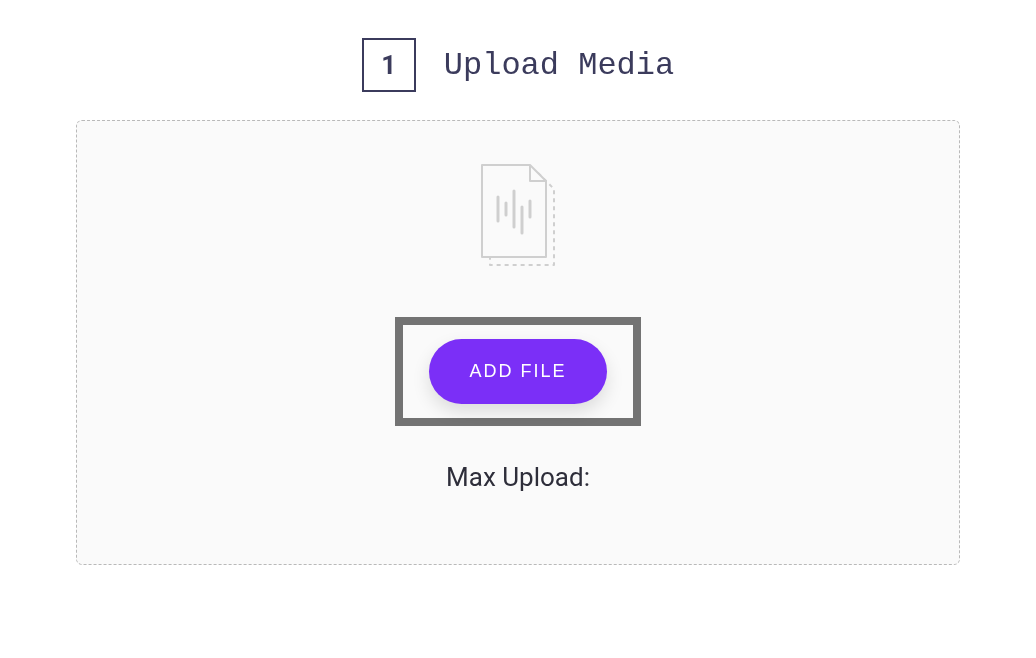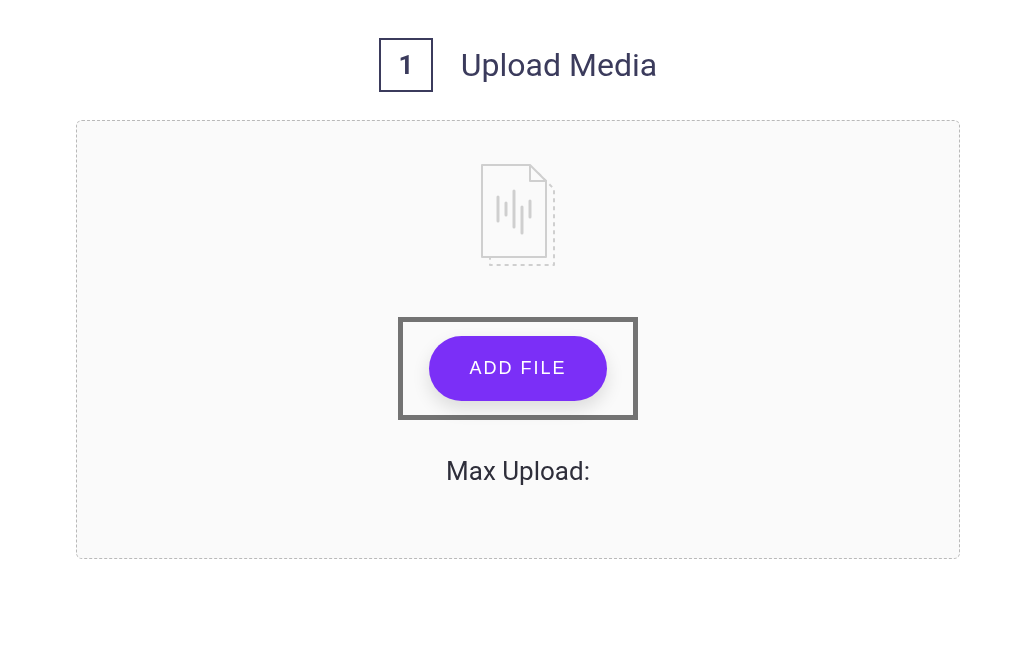--- a/index.html
+++ b/index.html
@@ -30,36 +30,37 @@
       align-items: center;
       justify-content: center;
       font-size: 26px;
       font-weight: 700;
       color: #3b3b5c;
     }
     .header-title {
       font-size: 32px;
       color: #3b3b5c;
       font-weight: 400;
+      font-family: Liberation Mono, monospace;
     }
     .dropzone {
       margin: 0 76px;
       border: 1px dashed #b9b9b9;
       border-radius: 6px;
       background: #fafafa;
       padding: 34px 20px 56px;
       display: flex;
       flex-direction: column;
       align-items: center;
     }
     .file-icon-wrap {
       margin-bottom: 38px;
     }
     .highlight-box {
-      border: 5px solid #737373;
+      border: 8px solid #737373;
       padding: 14px 26px;
       display: inline-flex;
       align-items: center;
       justify-content: center;
       margin-bottom: 36px;
     }
     .add-file-btn {
       background: #7b2ff7;
       color: #ffffff;
       border: none;

